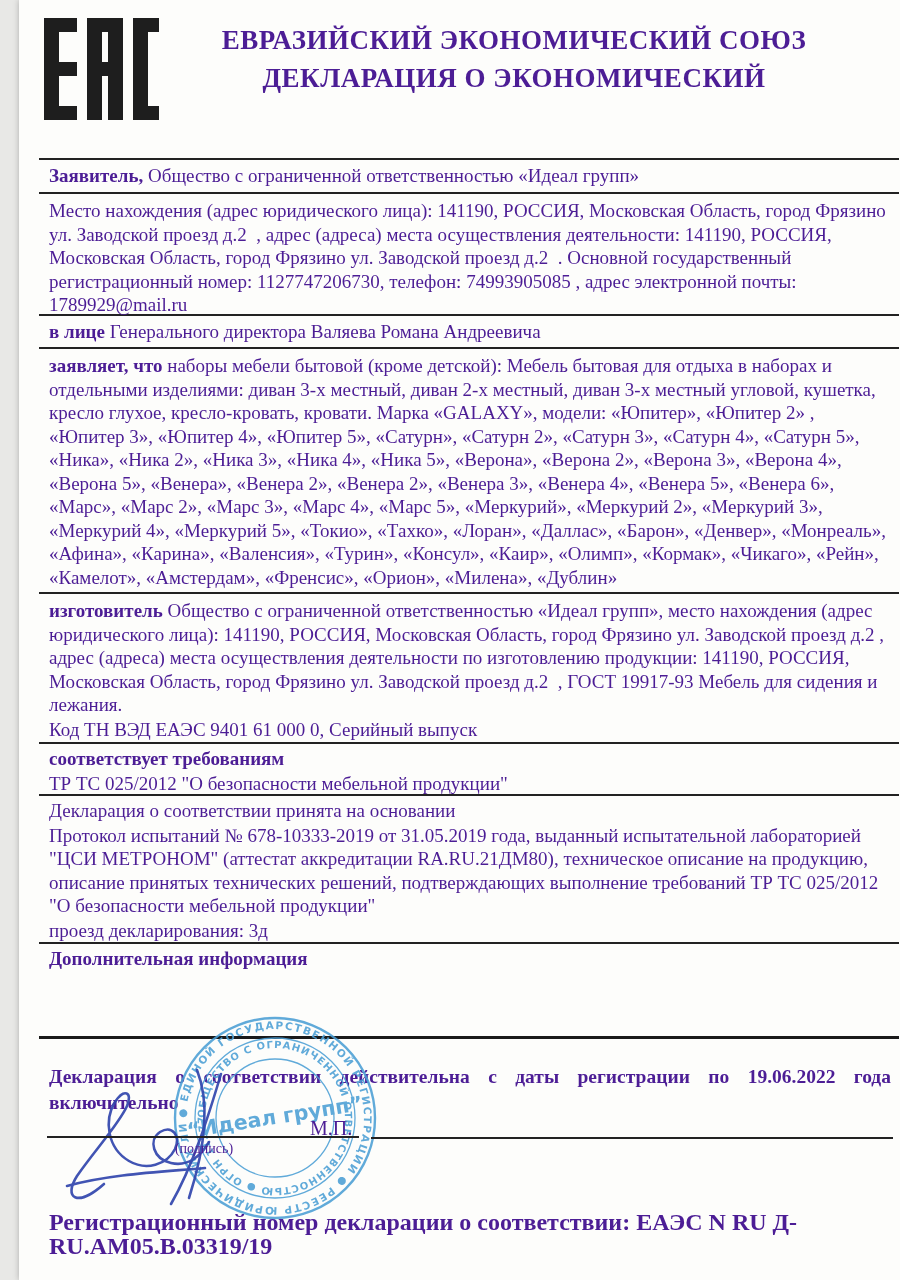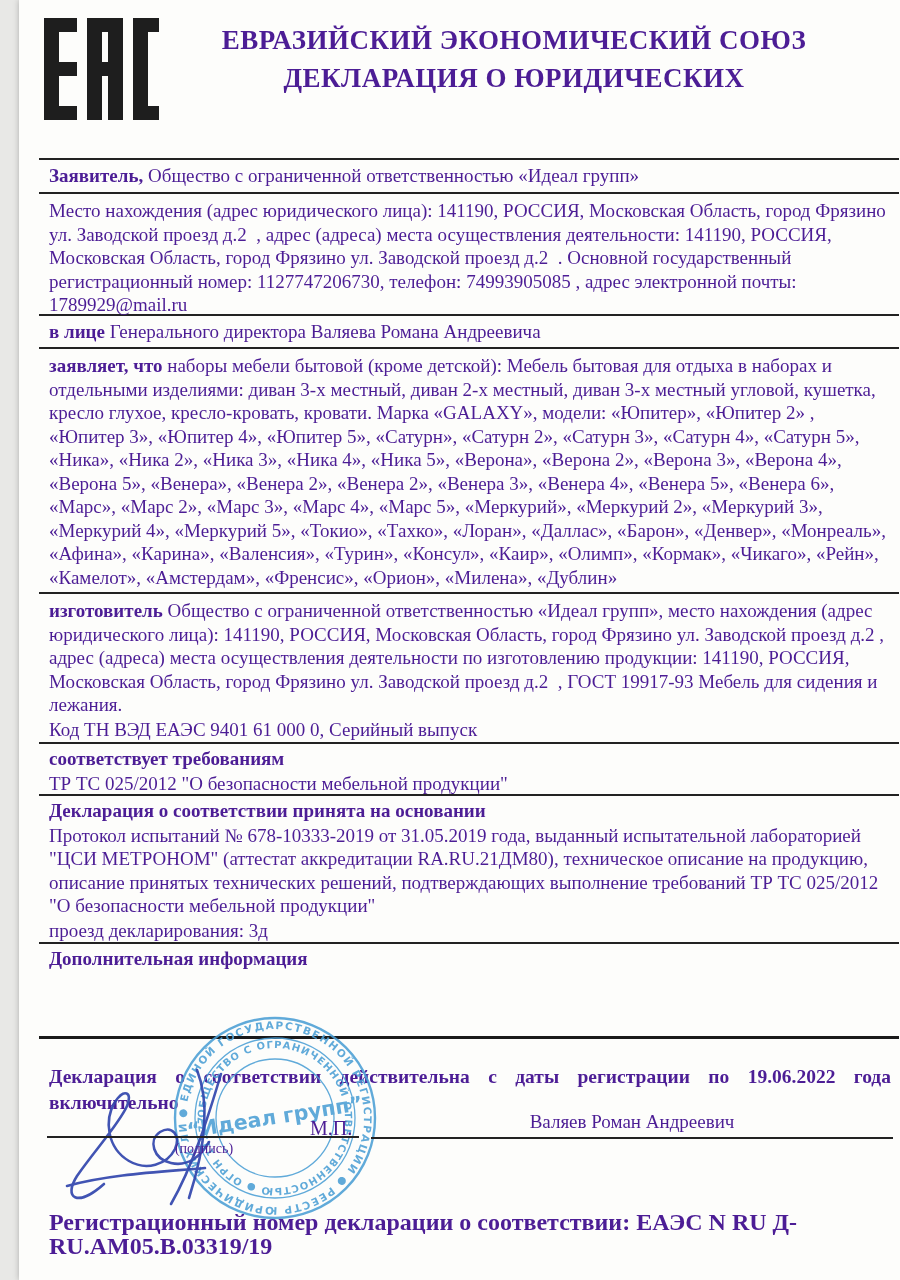--- a/index.html
+++ b/index.html
@@ -52,21 +52,21 @@
       <rect x="43" y="44" width="36" height="14"></rect>
 
       <rect x="89" y="0" width="15" height="102"></rect>
       <rect x="89" y="0" width="26" height="14"></rect>
       <rect x="89" y="88" width="26" height="14"></rect>
     </g>
   </svg>
 
   <div class="abs title" style="left:150px;top:24px;width:690px;">
     <div>ЕВРАЗИЙСКИЙ ЭКОНОМИЧЕСКИЙ СОЮЗ</div>
-    <div style="margin-top:5px;">ДЕКЛАРАЦИЯ О ЮРИДИЧЕСКИХ</div>
+    <div style="margin-top:5px;">ДЕКЛАРАЦИЯ О ЭКОНОМИЧЕСКИЙ</div>
   </div>
 
   <div class="rule" style="left:20px;top:158px;width:860px;"></div>
   <div class="rule" style="left:20px;top:192px;width:860px;"></div>
   <div class="rule" style="left:20px;top:314px;width:860px;"></div>
   <div class="rule" style="left:20px;top:347px;width:860px;"></div>
   <div class="rule" style="left:20px;top:592px;width:860px;"></div>
   <div class="rule" style="left:20px;top:742px;width:860px;"></div>
   <div class="rule" style="left:20px;top:794px;width:860px;"></div>
   <div class="rule" style="left:20px;top:942px;width:860px;"></div>
@@ -92,21 +92,21 @@
     </p>
     <div class="body" style="margin-top:1px;">Код ТН ВЭД ЕАЭС 9401 61 000 0, Серийный выпуск</div>
   </div>
 
   <div class="abs" style="left:30px;top:747px;width:842px;">
     <div class="body" style="font-weight:bold;">соответствует требованиям</div>
     <div class="body" style="margin-top:1px;">ТР ТС 025/2012 "О безопасности мебельной продукции"</div>
   </div>
 
   <div class="abs" style="left:30px;top:799px;width:845px;">
-    <div class="body" style="font-weight:bold;">Декларация о соответствии принята на основании</div>
+    <div class="body" style="font-weight:normal;">Декларация о соответствии принята на основании</div>
     <p class="body" style="margin-top:1px;">Протокол испытаний № 678-10333-2019 от 31.05.2019 года, выданный испытательной лабораторией "ЦСИ МЕТРОНОМ" (аттестат аккредитации RA.RU.21ДМ80), техническое описание на продукцию, описание принятых технических решений, подтверждающих выполнение требований ТР ТС 025/2012 "О безопасности мебельной продукции"</p>
     <div class="body" style="margin-top:1px;">проезд декларирования: 3д</div>
   </div>
 
   <div class="abs" style="left:30px;top:947px;width:845px;">
     <div class="body" style="font-weight:bold;">Дополнительная информация</div>
   </div>
 
   <p class="abs validity" style="left:30px;top:1044px;width:842px;">Декларация о соответствии действительна с даты регистрации по 19.06.2022 года включительно</p>
 
@@ -136,18 +136,17 @@
       <path d="M 172 8 C 160 48, 144 100, 122 138"></path>
       <path d="M 18 120 C 62 108, 112 106, 156 102"></path>
     </g>
   </svg>
 
   <div class="rule" style="left:28px;top:1136px;width:312px;height:2px;"></div>
   <div class="abs caption center" style="left:70px;top:1141px;width:230px;">(подпись)</div>
 
   <div class="abs body" style="left:291px;top:1117px;font-size:20px;">М.П.</div>
 
-  <div class="abs body center" style="left:352px;top:1110px;width:522px;">Валяев Роман Андреевич</div>
   <div class="rule" style="left:352px;top:1137px;width:522px;height:2px;"></div>
 
   <div class="abs regline" style="left:30px;top:1210px;width:845px;">Регистрационный номер декларации о соответствии: ЕАЭС N RU Д-RU.АМ05.В.03319/19</div>
 
 </div>
 
 </body></html>

